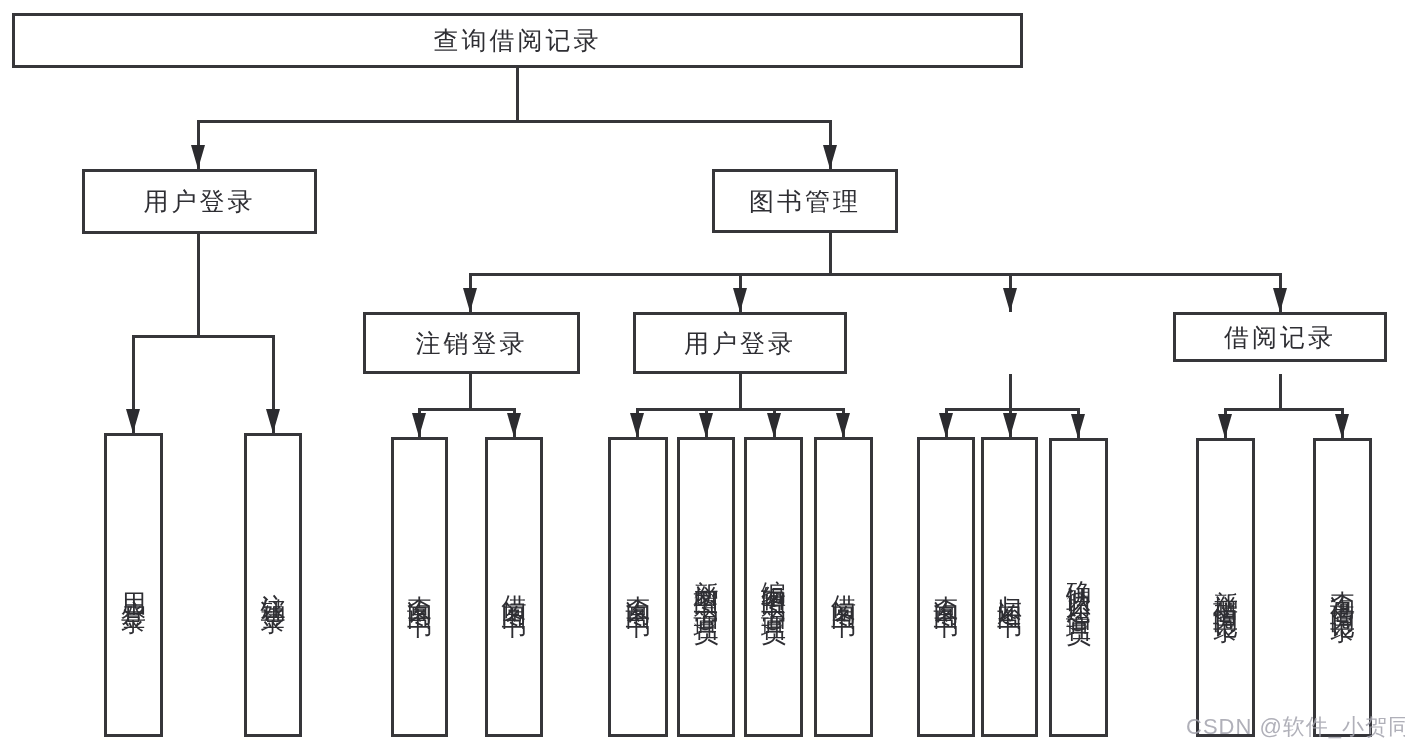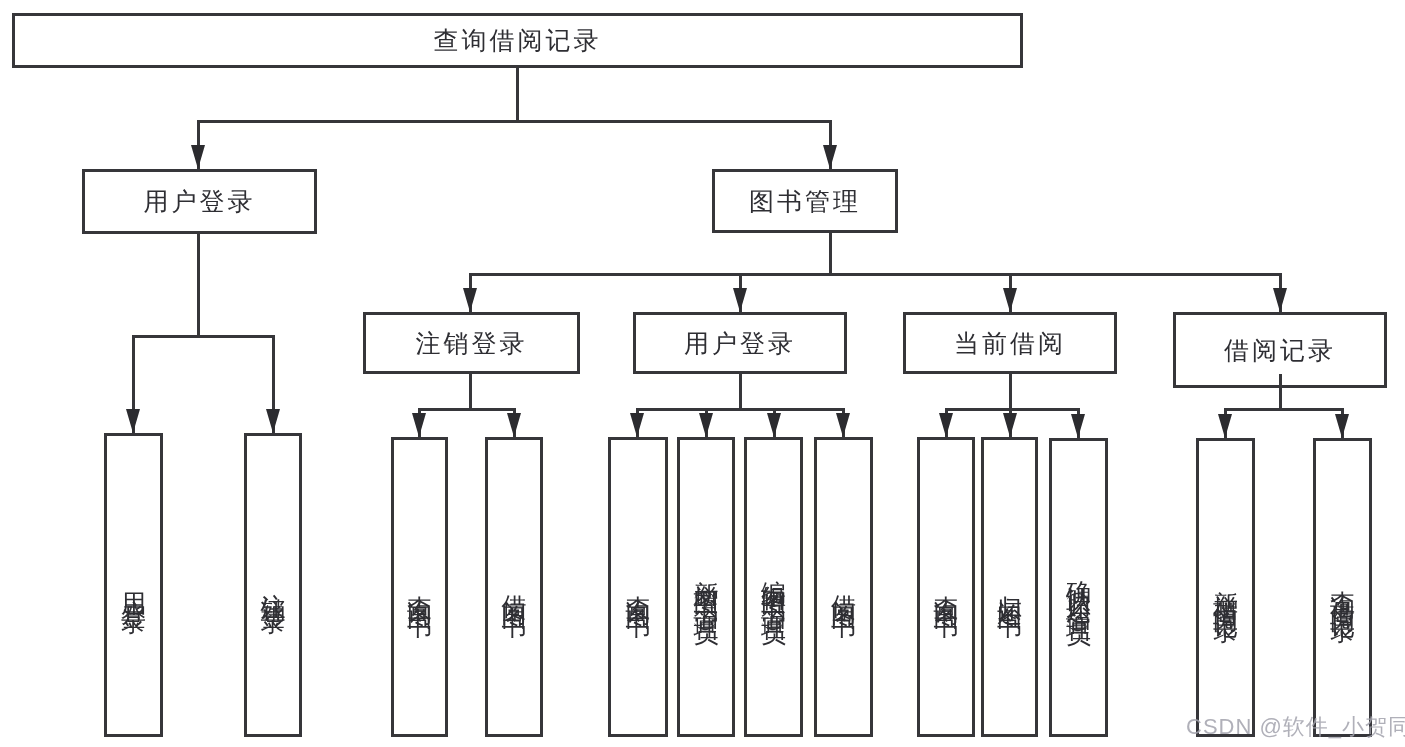--- a/index.html
+++ b/index.html
@@ -64,22 +64,21 @@
   <div class="ah" style="left:463px;top:288px"></div>
   <div class="vl" style="left:739px;top:273px;height:39px"></div>
   <div class="ah" style="left:733px;top:288px"></div>
   <div class="vl" style="left:1009px;top:273px;height:39px"></div>
   <div class="ah" style="left:1003px;top:288px"></div>
   <div class="vl" style="left:1279px;top:273px;height:39px"></div>
   <div class="ah" style="left:1273px;top:288px"></div>
 
   <div class="hbox" style="left:363px;top:312px;width:217px;height:62px">注销登录</div>
   <div class="hbox" style="left:633px;top:312px;width:214px;height:62px">用户登录</div>
-  <div class="hbox" style="left:903px;top:312px;width:214px;height:62px">当前借阅</div>
-  <div class="hbox" style="left:1173px;top:312px;width:214px;height:76px">借阅记录</div>
+  <div class="hbox" style="left:1173px;top:312px;width:214px;height:50px">借阅记录</div>
 
   <div class="vl" style="left:469px;top:374px;height:36px"></div>
   <div class="hl" style="left:418px;top:408px;width:98px"></div>
   <div class="vl" style="left:418px;top:408px;height:29px"></div>
   <div class="ah" style="left:412px;top:413px"></div>
   <div class="vl" style="left:513px;top:408px;height:29px"></div>
   <div class="ah" style="left:507px;top:413px"></div>
 
   <div class="vl" style="left:739px;top:374px;height:36px"></div>
   <div class="hl" style="left:636px;top:408px;width:208px"></div>

